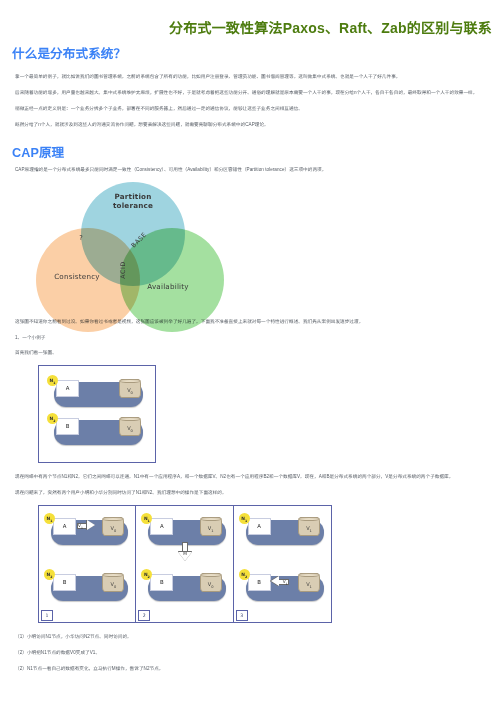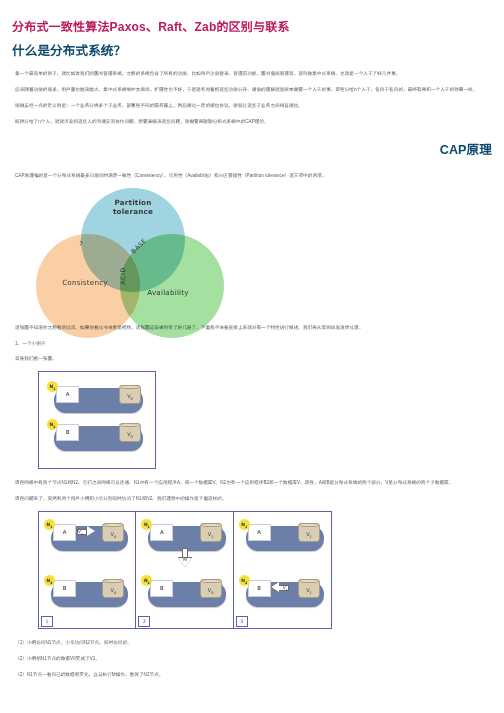--- a/index.html
+++ b/index.html
@@ -18,39 +18,38 @@
   }
   .page {
     width: 504px;
     box-sizing: border-box;
     padding: 0 12px;
     position: relative;
   }
 
   
   .doc-title {
-    text-align: left;
-    font-size: 12px;
+    text-align: right;
+    font-size: 14px;
     font-weight: bold;
-    color: #be185d;
+    color: #4d7c0f;
     letter-spacing: 0.2px;
     margin: 18px 0 0 0;
     line-height: 1.5;
   }
   .h2 {
     font-size: 12.6px;
     font-weight: bold;
-    color: #0c4a6e;
+    color: #3b82f6;
     margin: 6px 0 9px 0;
     line-height: 1.5;
     letter-spacing: 0.1px;
   }
   .h2.cap {
-    margin: 14px 0 12px 0;
-    text-align: right;
+    margin: 14px 0 3px 0;
   }
 
   
   .p {
     font-size: 4.6px;
     line-height: 1.95;
     color: #555b63;
     margin: 0 0 7px 0;
     text-align: justify;
     letter-spacing: 0.05px;
@@ -89,21 +88,21 @@
     position: absolute;
     font-size: 7.2px;
     color: #3a3a3a;
     text-align: center;
     font-family: "DejaVu Sans", sans-serif;
     letter-spacing: 0.2px;
     line-height: 1.28;
     z-index: 5;
   }
   .lbl-partition { left: 66px; top: 10px; width: 66px; font-weight: 600; }
-  .lbl-consistency { left: 8px; top: 90px; width: 86px; }
+  .lbl-consistency { left: 0; top: 90px; width: 86px; }
   .lbl-availability { left: 90px; top: 100px; width: 88px; }
   .lbl-acid {
     left: 72px; top: 84px; width: 34px;
     font-size: 6.2px;
     transform: rotate(-90deg);
     letter-spacing: 0.6px;
   }
   .lbl-base {
     left: 88px; top: 54px; width: 34px;
     font-size: 6.2px;

